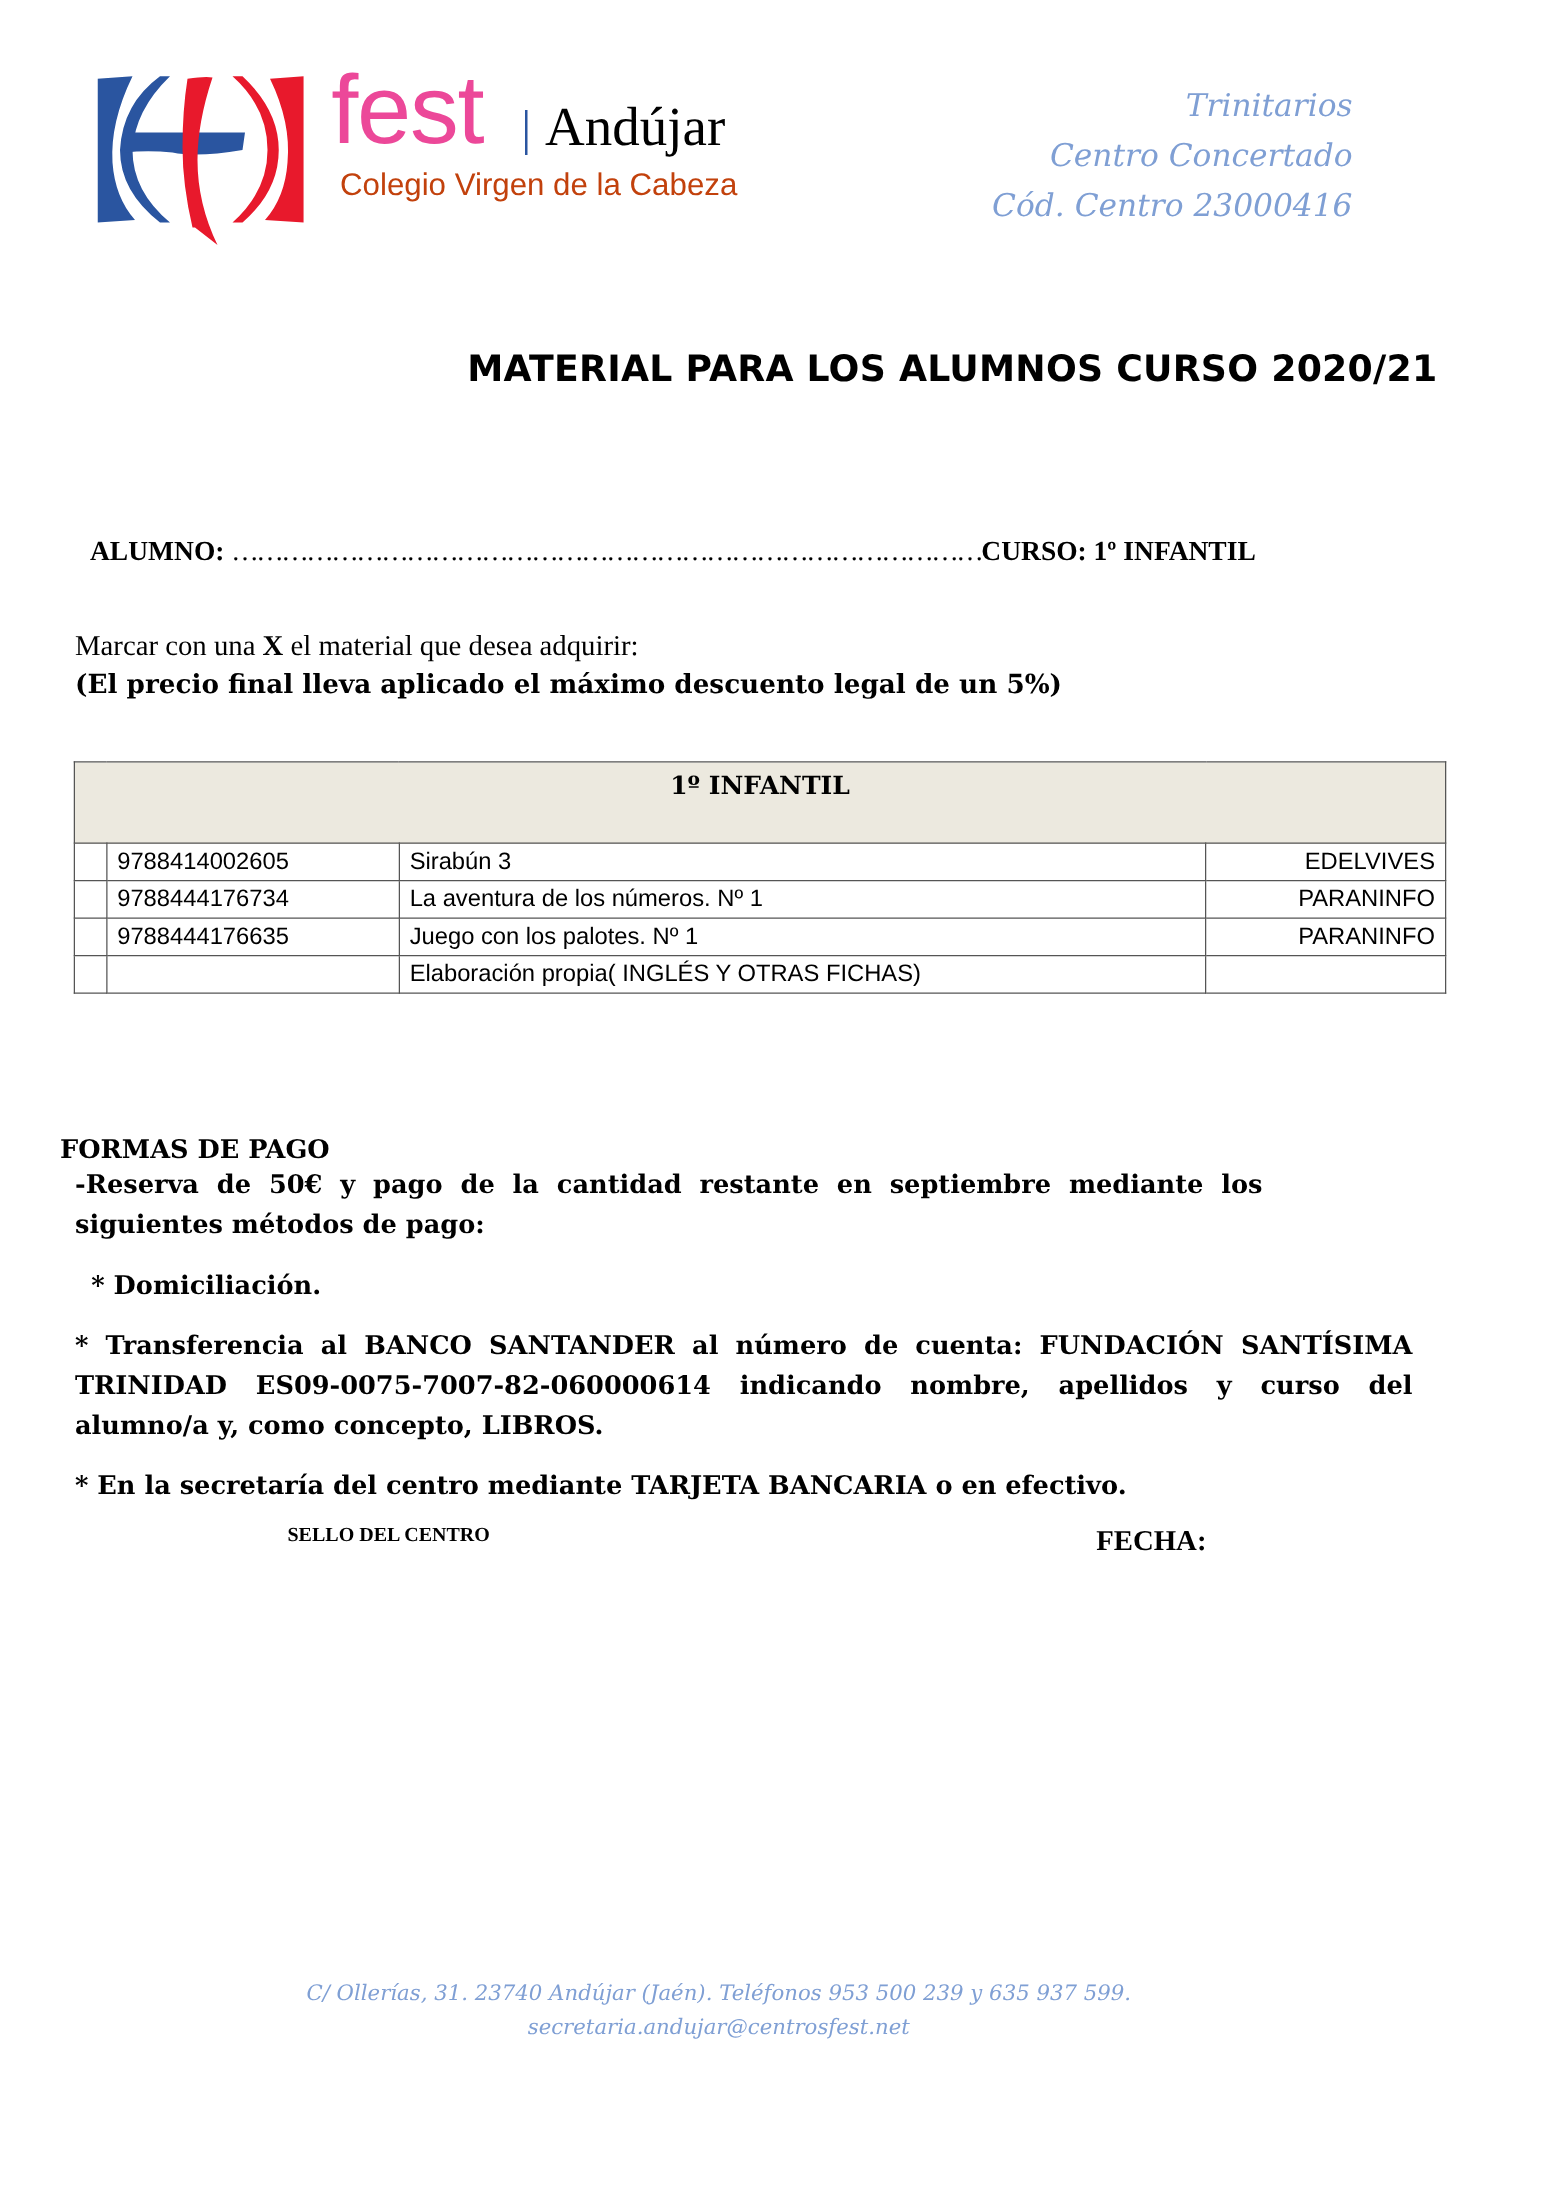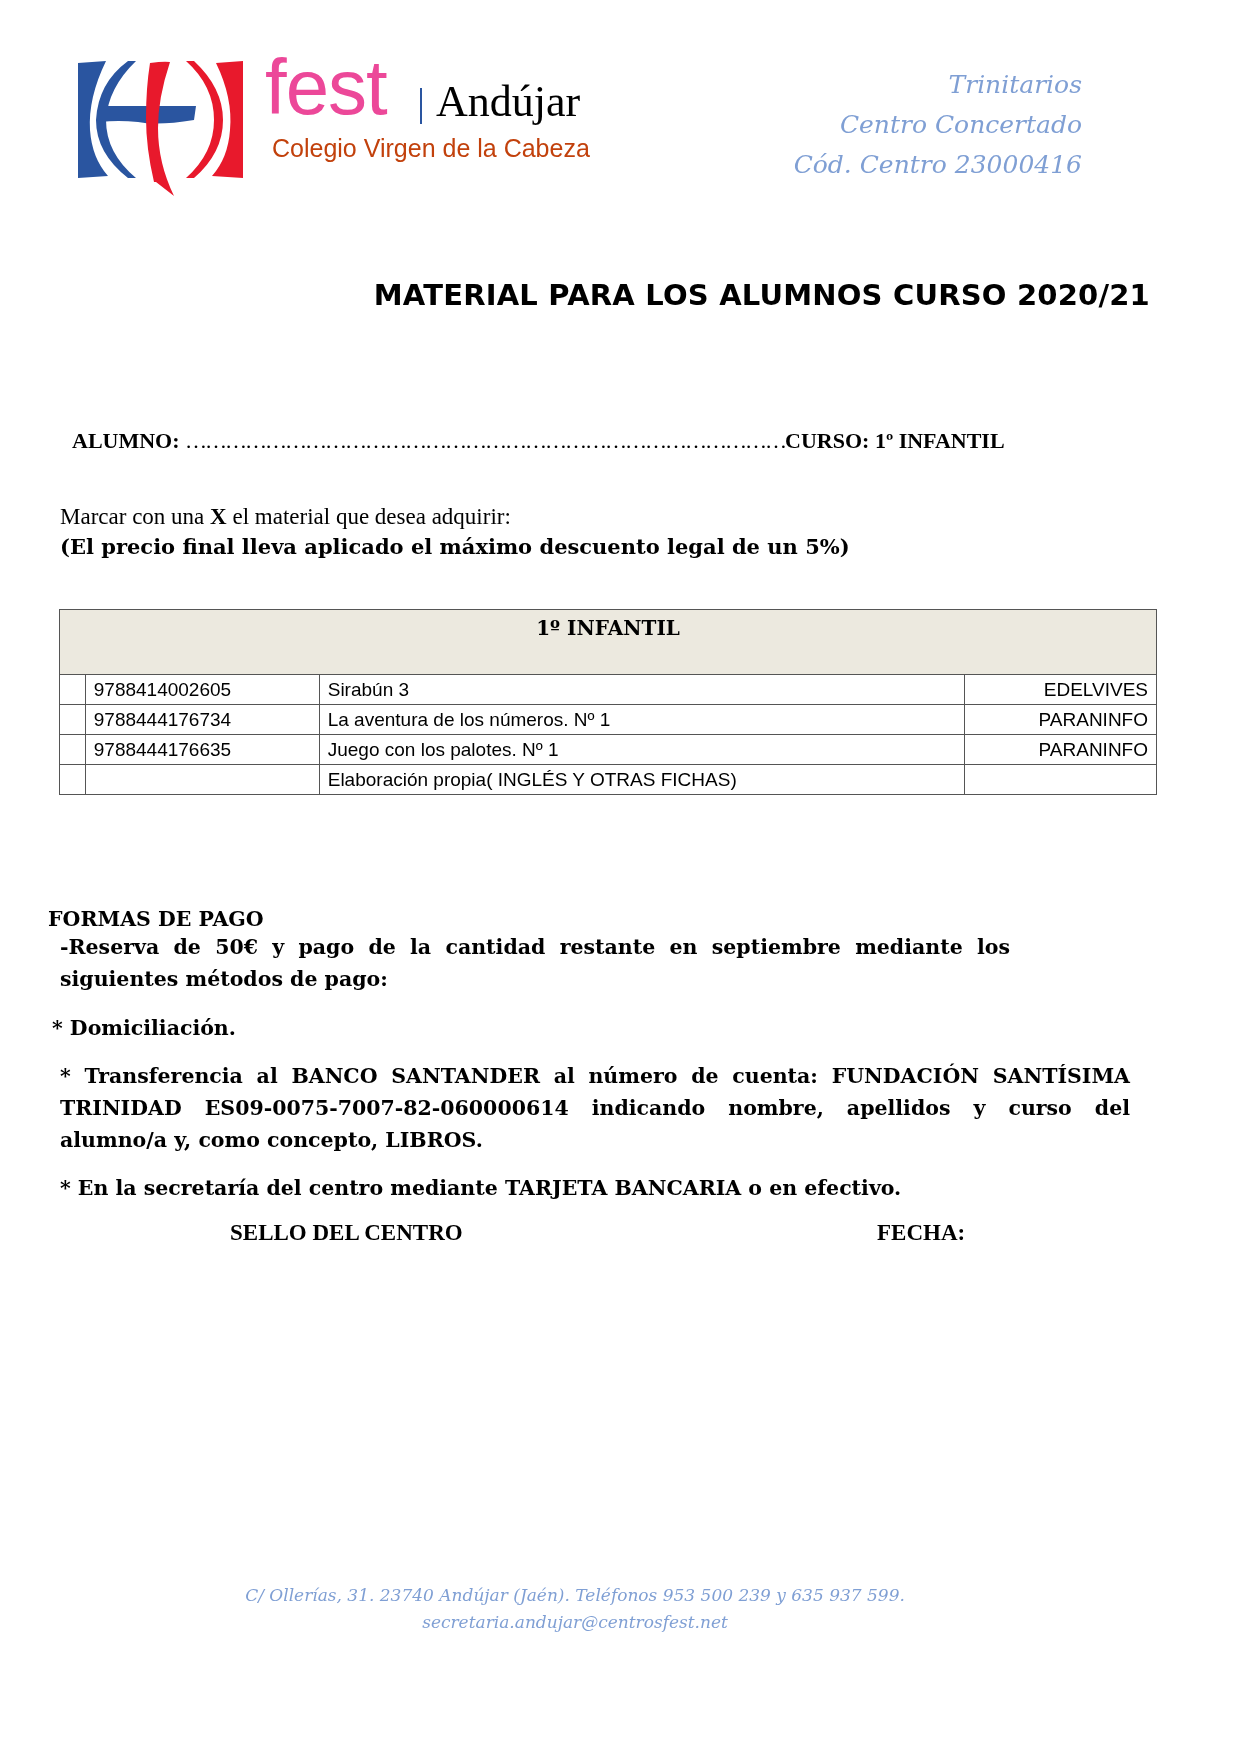--- a/index.html
+++ b/index.html
@@ -36,24 +36,24 @@
   #materials-table td.cell { font-size: 19px; }
   #materials-table td.right { text-align: right; }
   .col-sel { width: 107px; }
   .col-isbn { width: 157px; }
   .col-title { width: 508px; }
 
   
   .pay { font-family: "DejaVu Serif", serif; font-weight: bold; font-size: 20.5px; line-height: 32px; }
   #pay-title { left: 48px; top: 883px; margin-top: 20px; }
   #pay-p1 { left: 60px; top: 931px; width: 950px; text-align: justify; text-align-last: left; }
-  #pay-p2 { left: 52px; top: 1012px; }
+  #pay-p2 { left: 73px; top: 1012px; }
   #pay-p3 { left: 60px; top: 1060px; width: 1070px; text-align: justify; text-align-last: left; }
   #pay-p4 { left: 60px; top: 1172px; }
-  #stamp-label { left: 230px; top: 1220px; font-family: "Liberation Serif", serif; font-weight: bold; font-size: 23px; }
+  #stamp-label { left: 230px; top: 1220px; font-family: "Liberation Serif", serif; font-weight: bold; font-size: 16px; }
   #date-label { left: 877px; top: 1220px; font-family: "Liberation Serif", serif; font-weight: bold; font-size: 23px; }
 
   
   #footer-address { left: 0; width: 1150px; top: 1585px; text-align: center; font-size: 17px; }
   #footer-email { left: 0; width: 1150px; top: 1612px; text-align: center; font-size: 17px; }
 </style>
 </head>
 <body>
 
 <div class="abs" id="logo-mark">

